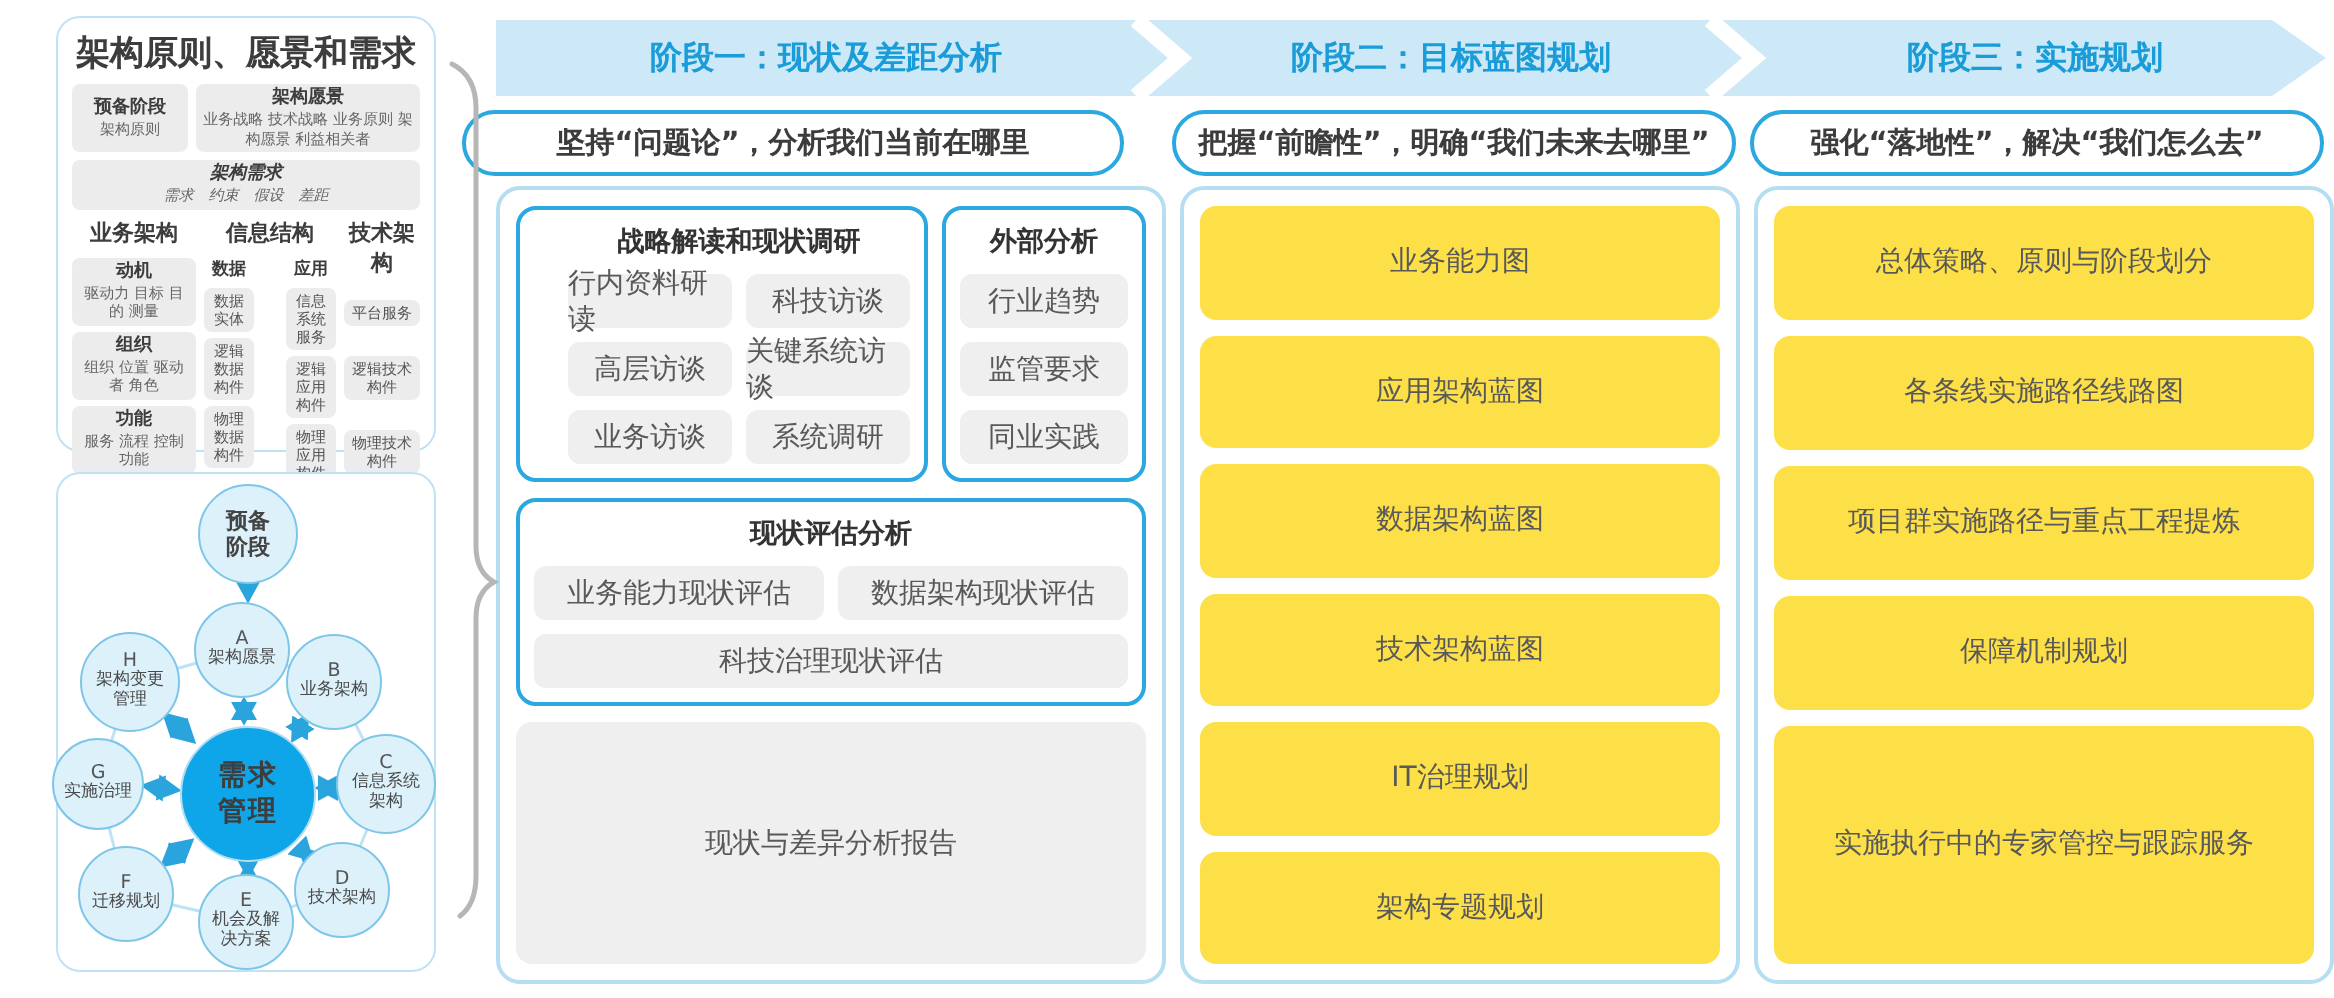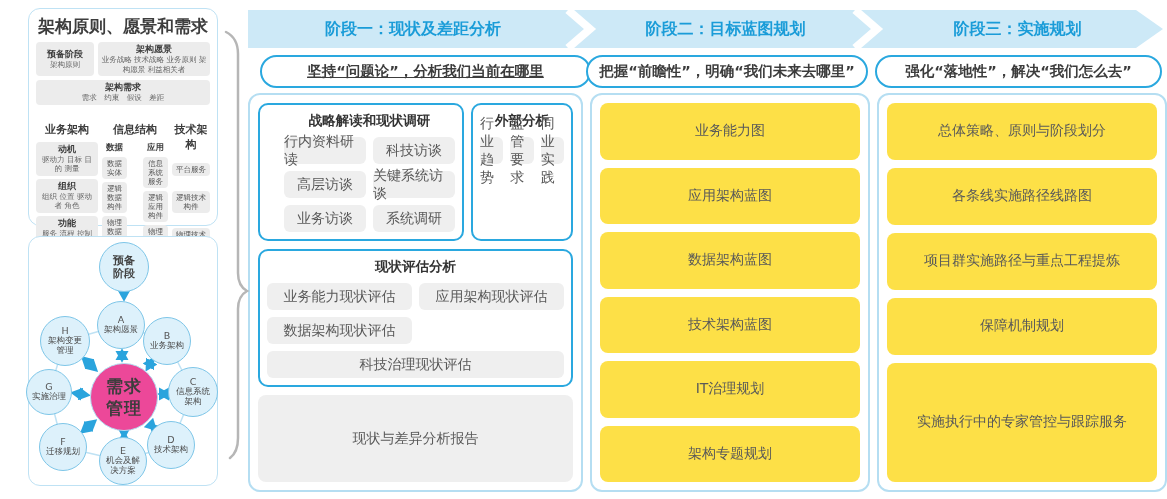--- a/index.html
+++ b/index.html
@@ -9,21 +9,21 @@
   
   .panel{position:absolute;background:#fff;border:1.5px solid #bfe2f4;border-radius:12px;box-sizing:border-box;}
   #left-top{left:28px;top:8px;width:190px;height:218px;padding:5px 7px;}
   .lt-title{font-size:17px;font-weight:bold;color:#3d3d3d;text-align:center;margin:1px 0 4px;}
   .gchip{background:#ececec;border-radius:4px;text-align:center;padding:2px 3px;box-sizing:border-box;}
   .gchip b{display:block;font-size:9px;color:#3d3d3d;line-height:1.25;}
   .gchip span{display:block;font-size:7.5px;color:#666;line-height:1.25;}
   .lt-row1{display:flex;gap:4px;margin-bottom:4px;}
   .prep-chip{width:58px;flex:none;display:flex;flex-direction:column;justify-content:center;}
   .vision-chip{flex:1;display:flex;flex-direction:column;justify-content:center;}
-  .req-chip{margin-bottom:17px;}
+  .req-chip{margin-bottom:4px;font-style:italic;}
   .lt-cols{display:flex;gap:4px;margin-bottom:4px;align-items:stretch;}
   .lt-colhead{font-size:11px;font-weight:bold;color:#3d3d3d;text-align:center;margin-bottom:2px;}
   .lt-col{display:flex;flex-direction:column;gap:3px;}
   .col-biz{width:62px;}
   .col-info{width:66px;}
   .col-tech{flex:1;}
   .gchip.xs{padding:2px 2px;font-size:7.5px;color:#555;line-height:1.2;display:flex;align-items:center;justify-content:center;}
   .info-sub{display:flex;gap:16px;flex:1;}
   .info-subcol{flex:1;display:flex;flex-direction:column;gap:3px;}
   .subhead{font-size:8.5px;font-weight:bold;color:#3d3d3d;text-align:center;}
@@ -34,55 +34,55 @@
 
   
   #left-bottom{left:28px;top:236px;width:190px;height:250px;}
   #adm-svg{position:absolute;left:0;top:0;z-index:1;}
   .node{position:absolute;z-index:2;border-radius:50%;background:#ddf1fb;border:1px solid #7ec6e8;
         display:flex;flex-direction:column;align-items:center;justify-content:center;text-align:center;
         box-sizing:border-box;padding:0 3px;color:#4a4a4a;}
   .node .nid{font-size:9.5px;color:#555;line-height:1.1;}
   .node .nlabel{font-size:8.5px;line-height:1.15;color:#4a4a4a;}
   .node.prep{font-size:11px;font-weight:600;color:#444;line-height:1.2;padding:0 10px;}
-  .node.center{background:#ec4899;border-color:#b3ddf1;font-size:17px;font-weight:bold;color:#3d3d3d;
+  .node.center{background:#0ea5e9;border-color:#b3ddf1;font-size:14px;font-weight:bold;color:#3d3d3d;
                line-height:1.3;padding:0 14px;letter-spacing:1px;}
 
   
   #brace{position:absolute;left:218px;top:18px;z-index:1;}
 
   
   #band-svg{position:absolute;left:248px;top:10px;}
   .band-text{position:absolute;top:10px;height:38px;display:flex;align-items:center;justify-content:center;
              font-size:16px;font-weight:bold;color:#1a9cd8;z-index:2;}
   #band-t1{left:248px;width:330px;}
   #band-t2{left:583px;width:285px;}
   #band-t3{left:870px;width:295px;}
 
   
   .pill{position:absolute;top:55px;height:33px;background:#fff;border:2px solid #2aa8df;border-radius:17px;
         display:flex;align-items:center;justify-content:center;font-size:14.5px;font-weight:bold;color:#3c3c3c;
         box-sizing:border-box;}
-  #pill1{left:260px;width:331px;text-decoration:underline;}
+  #pill1{left:231px;width:331px;}
   #pill2{left:586px;width:282px;}
   #pill3{left:875px;width:287px;}
 
   
   .pcol{position:absolute;top:93px;height:399px;background:#fff;border:2px solid #b5def2;border-radius:12px;
         box-sizing:border-box;padding:8px;display:flex;flex-direction:column;gap:8px;}
   #col1{left:248px;width:335px;}
   #col2{left:590px;width:280px;}
   #col3{left:877px;width:290px;}
   .bbox{border:2px solid #2aa8df;border-radius:10px;padding:7px;box-sizing:border-box;background:#fff;}
   .bbox-title{font-size:13.5px;font-weight:bold;color:#333;text-align:center;margin-bottom:7px;}
   .row1{display:flex;gap:7px;}
   .research{flex:1;padding-left:24px;}
   .external{width:102px;flex:none;}
   .chipgrid{display:grid;grid-template-columns:1fr 1fr;gap:7px;}
-  .chipcol{display:flex;flex-direction:row;gap:7px;}
+  .chipcol{display:flex;flex-direction:column;gap:7px;}
   .chip{background:#efefef;border-radius:6px;height:27px;display:flex;align-items:center;justify-content:center;
         font-size:14px;color:#595959;}
   .chip.wide{grid-column:1 / span 2;}
   .report{background:#efefef;border-radius:8px;flex:1;display:flex;align-items:center;justify-content:center;
           font-size:14px;color:#595959;}
   .item{background:#fde047;border-radius:8px;flex:1;display:flex;align-items:center;justify-content:center;
         font-size:14px;color:#595959;text-align:center;padding:0 6px;}
   .item.tall{flex:2.1;}
 </style>
 </head>
@@ -266,21 +266,20 @@
           <div class="chip">行业趋势</div>
           <div class="chip">监管要求</div>
           <div class="chip">同业实践</div>
         </div>
       </div>
     </div>
     <div class="bbox">
       <div class="bbox-title">现状评估分析</div>
       <div class="chipgrid">
         <div class="chip">业务能力现状评估</div>
-        <div class="chip">应用架构现状评估</div>
         <div class="chip">数据架构现状评估</div>
         <div class="chip wide">科技治理现状评估</div>
       </div>
     </div>
     <div class="report">现状与差异分析报告</div>
   </div>
 
   <div class="pcol" id="col2">
     <div class="item">业务能力图</div>
     <div class="item">应用架构蓝图</div>

